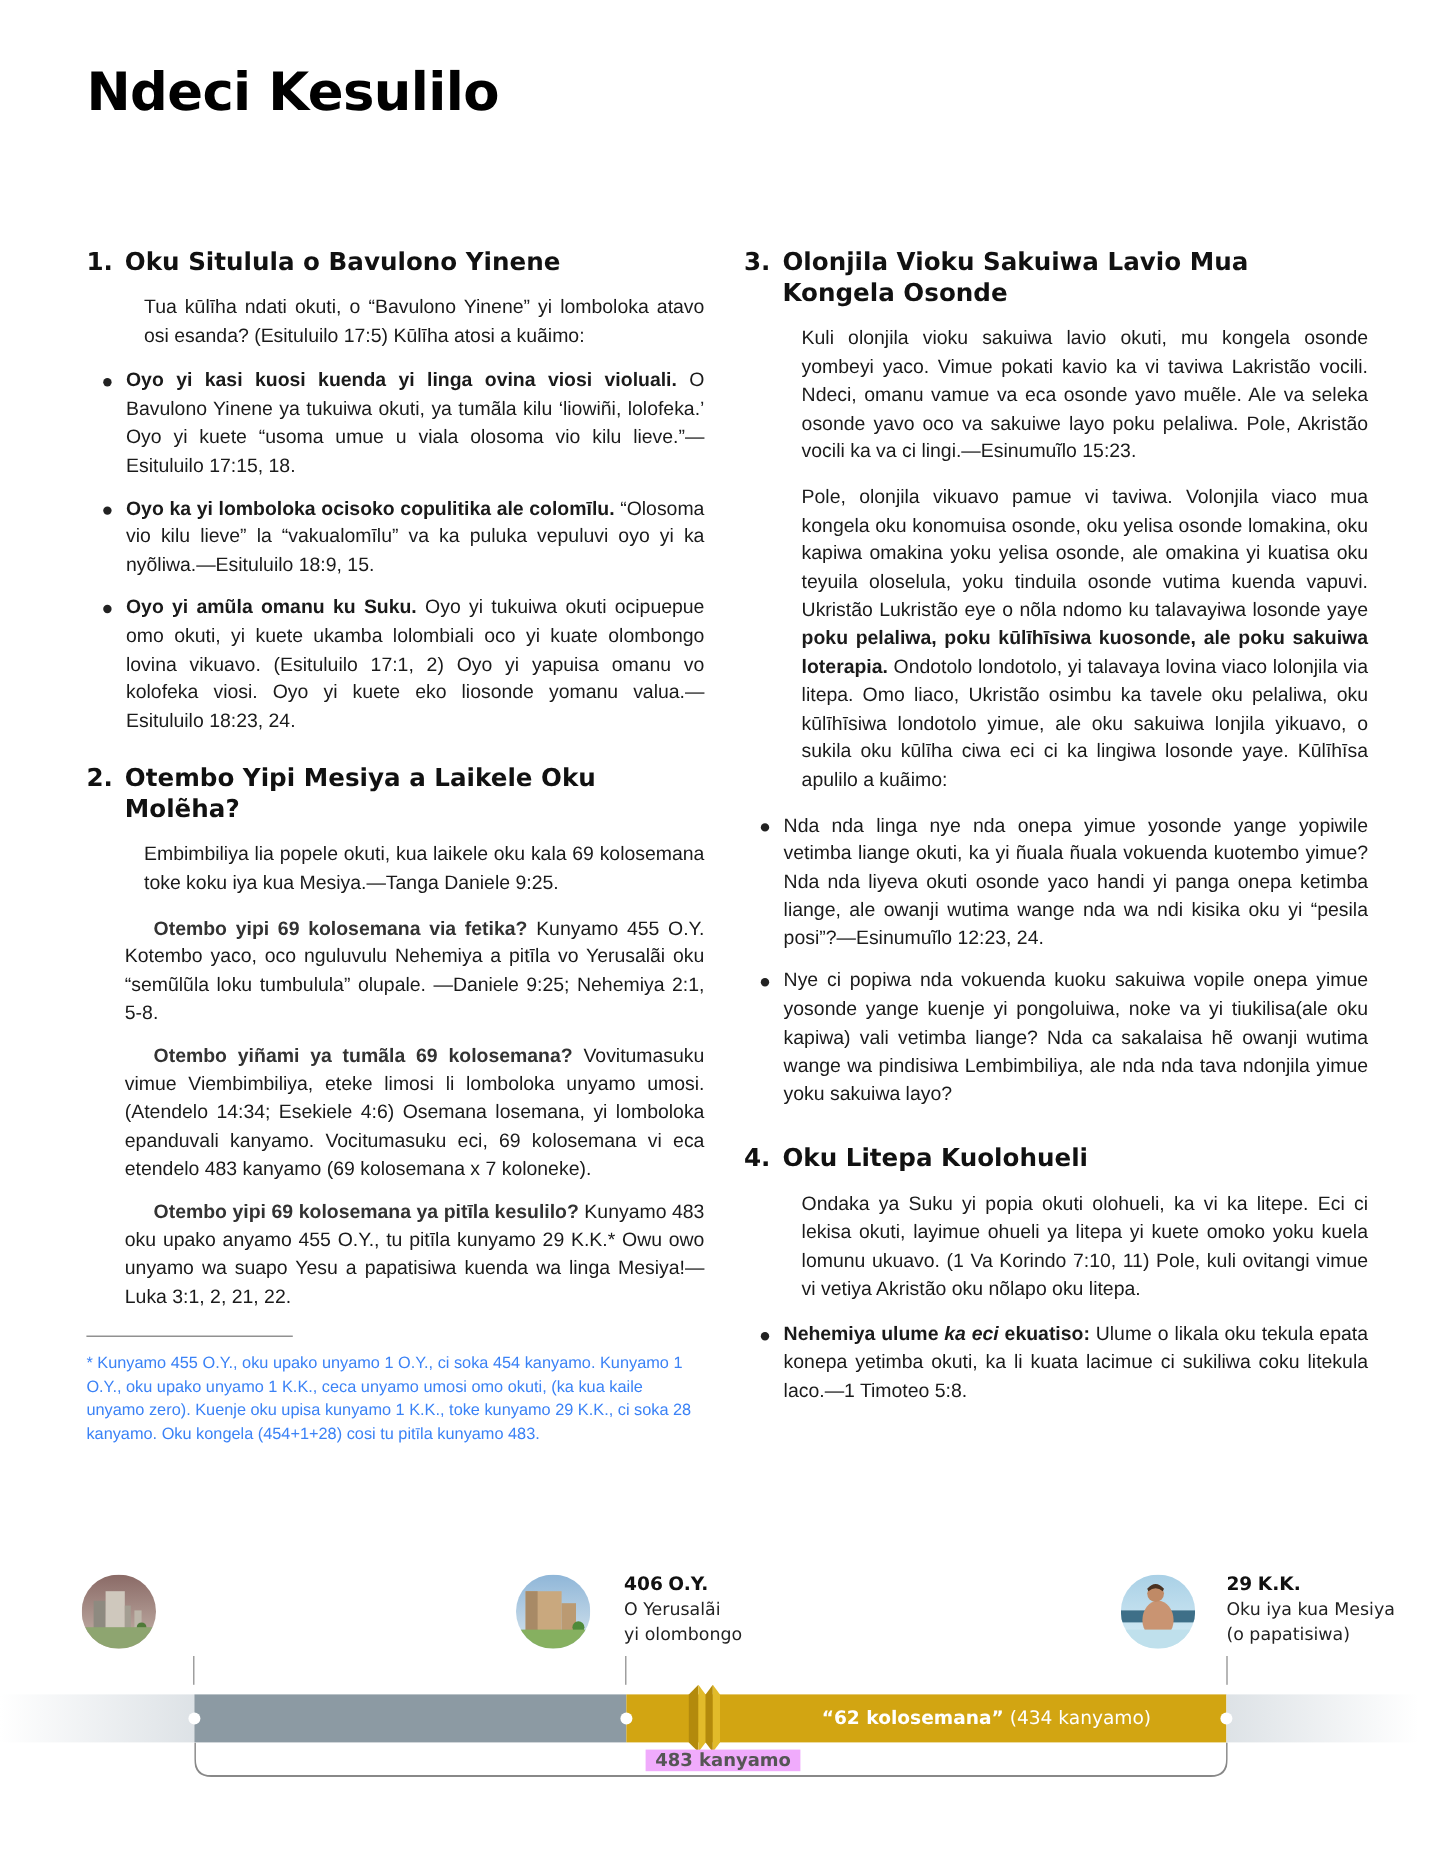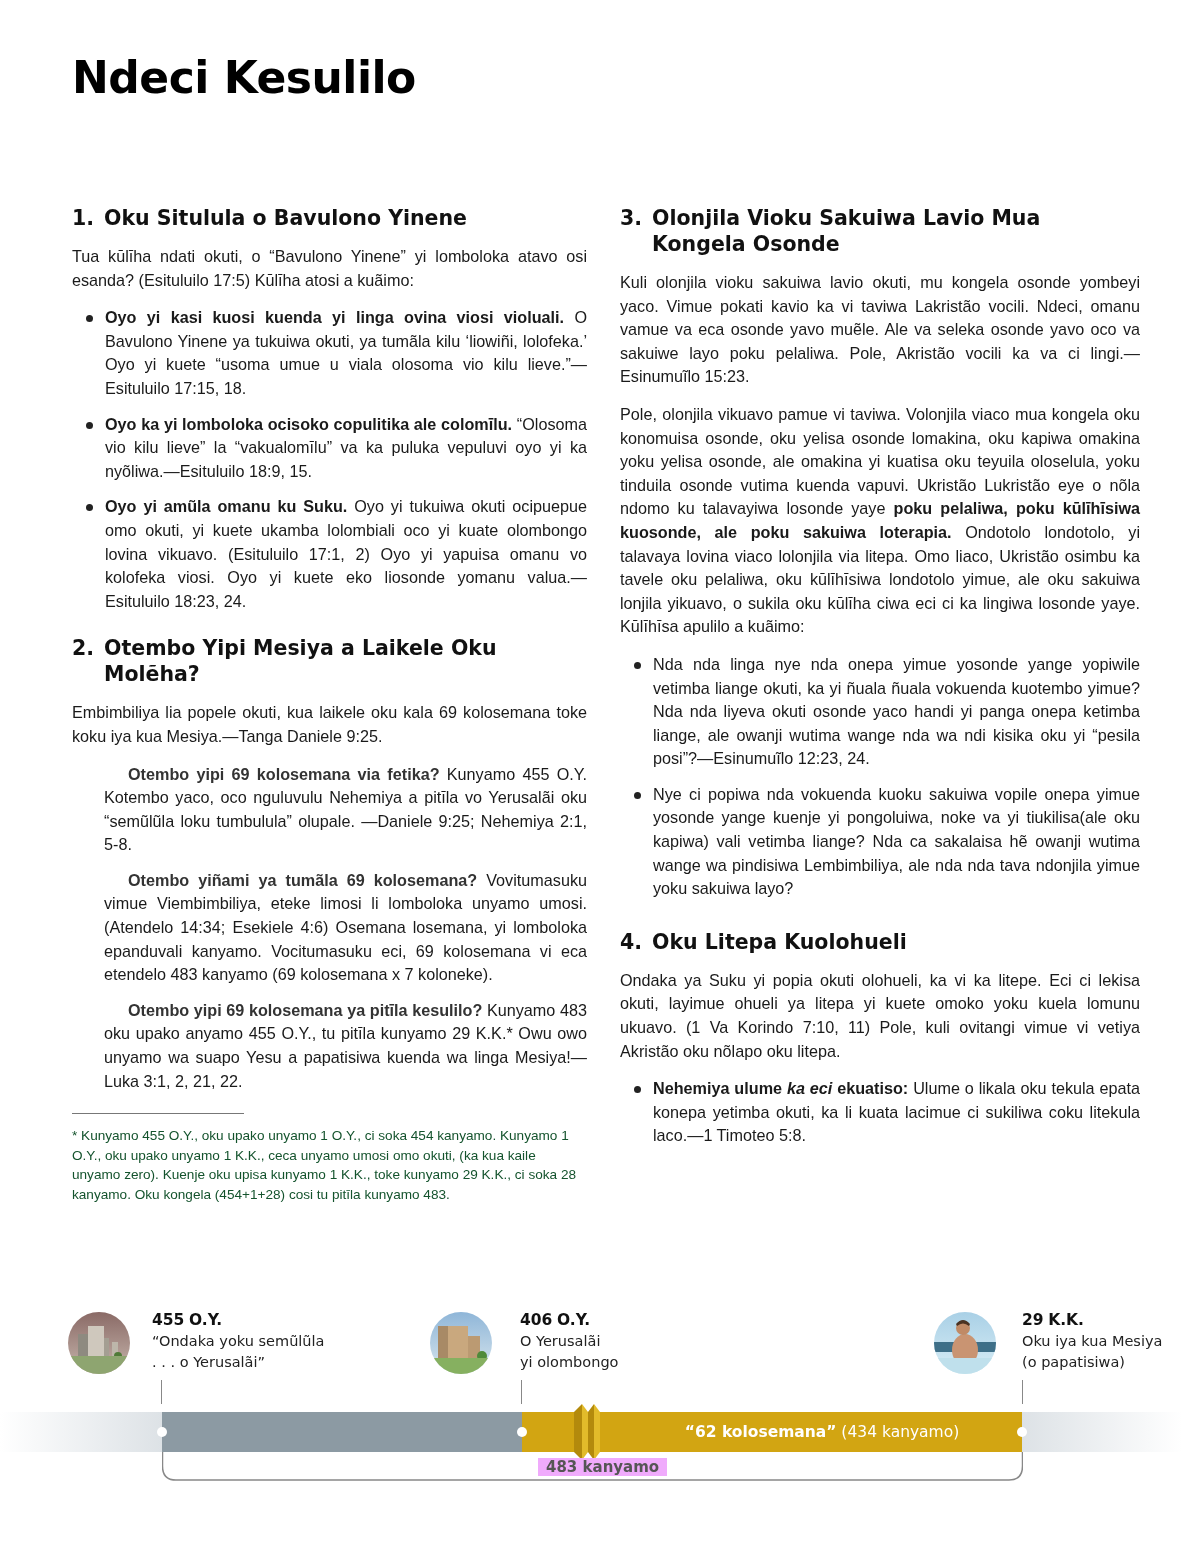--- a/index.html
+++ b/index.html
@@ -9,33 +9,33 @@
   .page-title { position: absolute; left: 72px; top: 52px; font-family: "DejaVu Sans", sans-serif; font-weight: bold; font-size: 44px; letter-spacing: -0.5px; color: #000; }
 
   .col { position: absolute; top: 205px; width: 515px; }
   .col-left { left: 72px; }
   .col-right { left: 620px; width: 520px; }
 
   .sec-h { font-family: "DejaVu Sans", sans-serif; font-weight: bold; font-size: 20.5px; line-height: 26px; color: #111; display: flex; margin-bottom: 14px; }
   .sec-h .num { width: 32px; flex: none; }
   .sec-h .ttl { flex: 1; }
 
-  p.body, .body { font-family: "Liberation Sans", sans-serif; font-size: 16.2px; line-height: 23.6px; text-align: justify; color: #1a1a1a; }
+  p.body, .body { font-family: "Liberation Sans", sans-serif; font-size: 16.2px; line-height: 23.6px; text-align: justify; color: #1a1a1a; margin-left: 48px; }
   .mb { margin-bottom: 14px; }
 
   ul.bullets { list-style: none; margin-left: 14px; }
   ul.bullets li { position: relative; padding-left: 19px; margin-bottom: 12px; font-family: "Liberation Sans", sans-serif; font-size: 16.2px; line-height: 23.6px; text-align: justify; }
   ul.bullets li .dot { position: absolute; left: 0; top: 9px; width: 7px; height: 7px; border-radius: 50%; background: #222; }
   b, .bold { font-weight: bold; }
 
   .qa { margin-left: 16px; padding-left: 16px; text-indent: -16px; margin-bottom: 12px; font-family: "Liberation Sans", sans-serif; font-size: 16.2px; line-height: 23.6px; text-align: justify; }
   .qa .q { font-weight: bold; color: #333; margin-left: 40px; }
 
   .fn-rule { width: 172px; height: 1px; background: #777; margin: 20px 0 12px; }
-  .footnote { font-family: "Liberation Sans", sans-serif; font-size: 13.6px; line-height: 19.6px; color: #14532d; }
+  .footnote { font-family: "Liberation Sans", sans-serif; font-size: 13.6px; line-height: 19.6px; color: #3b82f6; }
 
   
   .tl { position: absolute; left: 0; top: 1300px; width: 1200px; height: 200px; }
   .tl-pic { position: absolute; width: 62px; height: 62px; border-radius: 50%; overflow: hidden; }
   .tl-lbl { position: absolute; font-family: "DejaVu Sans", sans-serif; font-size: 14.5px; line-height: 21px; color: #222; }
   .tl-lbl .yr { font-weight: bold; font-size: 15.5px; color: #111; }
   .tl-tick { position: absolute; width: 1px; height: 24px; background: #888; top: 80px; }
   .tl-bar { position: absolute; top: 112px; height: 40px; }
   .bar-fade-l { left: 0; width: 162px; background: linear-gradient(90deg, #ffffff 0%, #dde2e6 100%); }
   .bar-grey { left: 162px; width: 360px; background: #8c9aa3; }
@@ -120,25 +120,20 @@
         </defs>
       <rect width="62" height="62" fill="url(#s1)"></rect>
       <rect x="10" y="22" width="10" height="24" fill="#8e8a80"></rect>
       <rect x="20" y="14" width="16" height="32" fill="#cfc8bd"></rect>
       <rect x="36" y="26" width="5" height="20" fill="#a49e92"></rect>
       <rect x="44" y="30" width="6" height="16" fill="#bdb6aa"></rect>
       <circle cx="50" cy="44" r="4" fill="#4f7a38"></circle>
       <rect y="44" width="62" height="18" fill="#8ea570"></rect>
     </svg>
   </div>
-  <div class="tl-lbl" style="left:152px;top:10px">
-    <div><span class="yr">455</span> <span class="yr">O.Y.</span></div>
-    <div>“Ondaka yoku semũlũla</div>
-    <div>. . . o Yerusalãi”</div>
-  </div>
   <div class="tl-tick" style="left:161px"></div>
 
   <div class="tl-pic" style="left:430px;top:12px">
     <svg width="62" height="62" viewBox="0 0 62 62">
       <defs>
           <linearGradient id="s2" x1="0" y1="0" x2="0" y2="1">
             <stop offset="0" stop-color="#8fb6d8"></stop>
             <stop offset="1" stop-color="#d8e6ee"></stop>
           </linearGradient>
         </defs>

